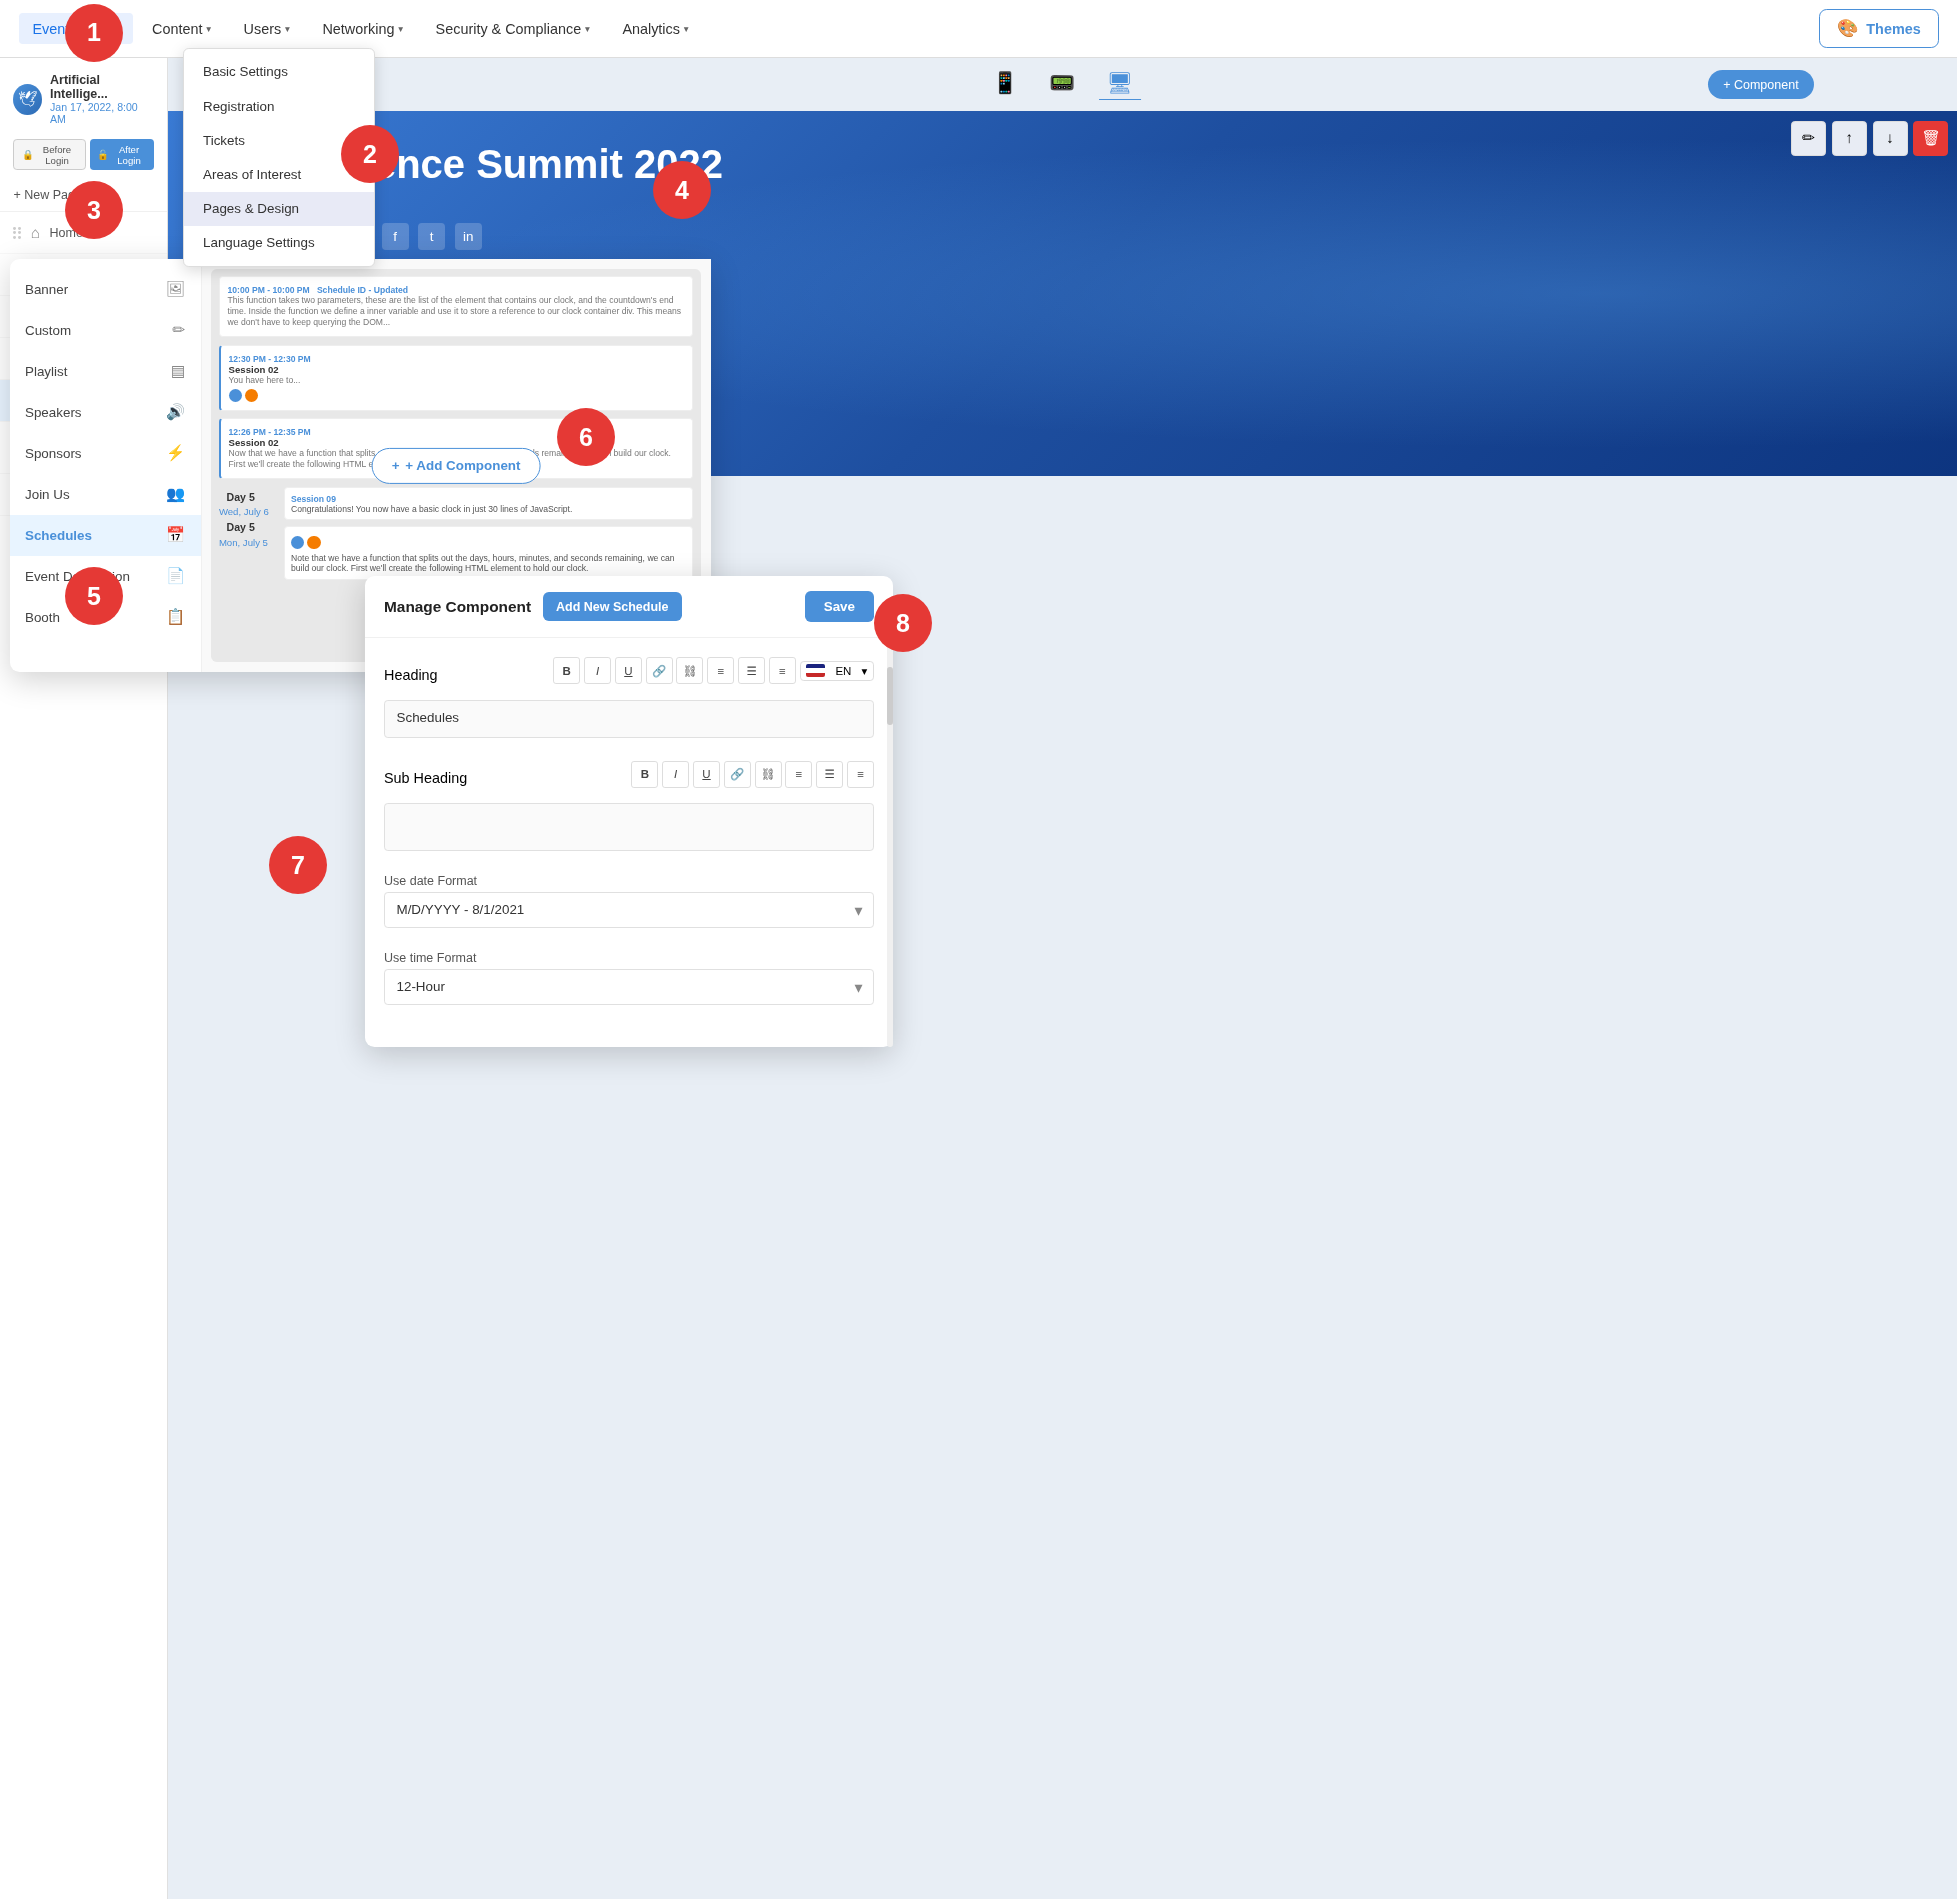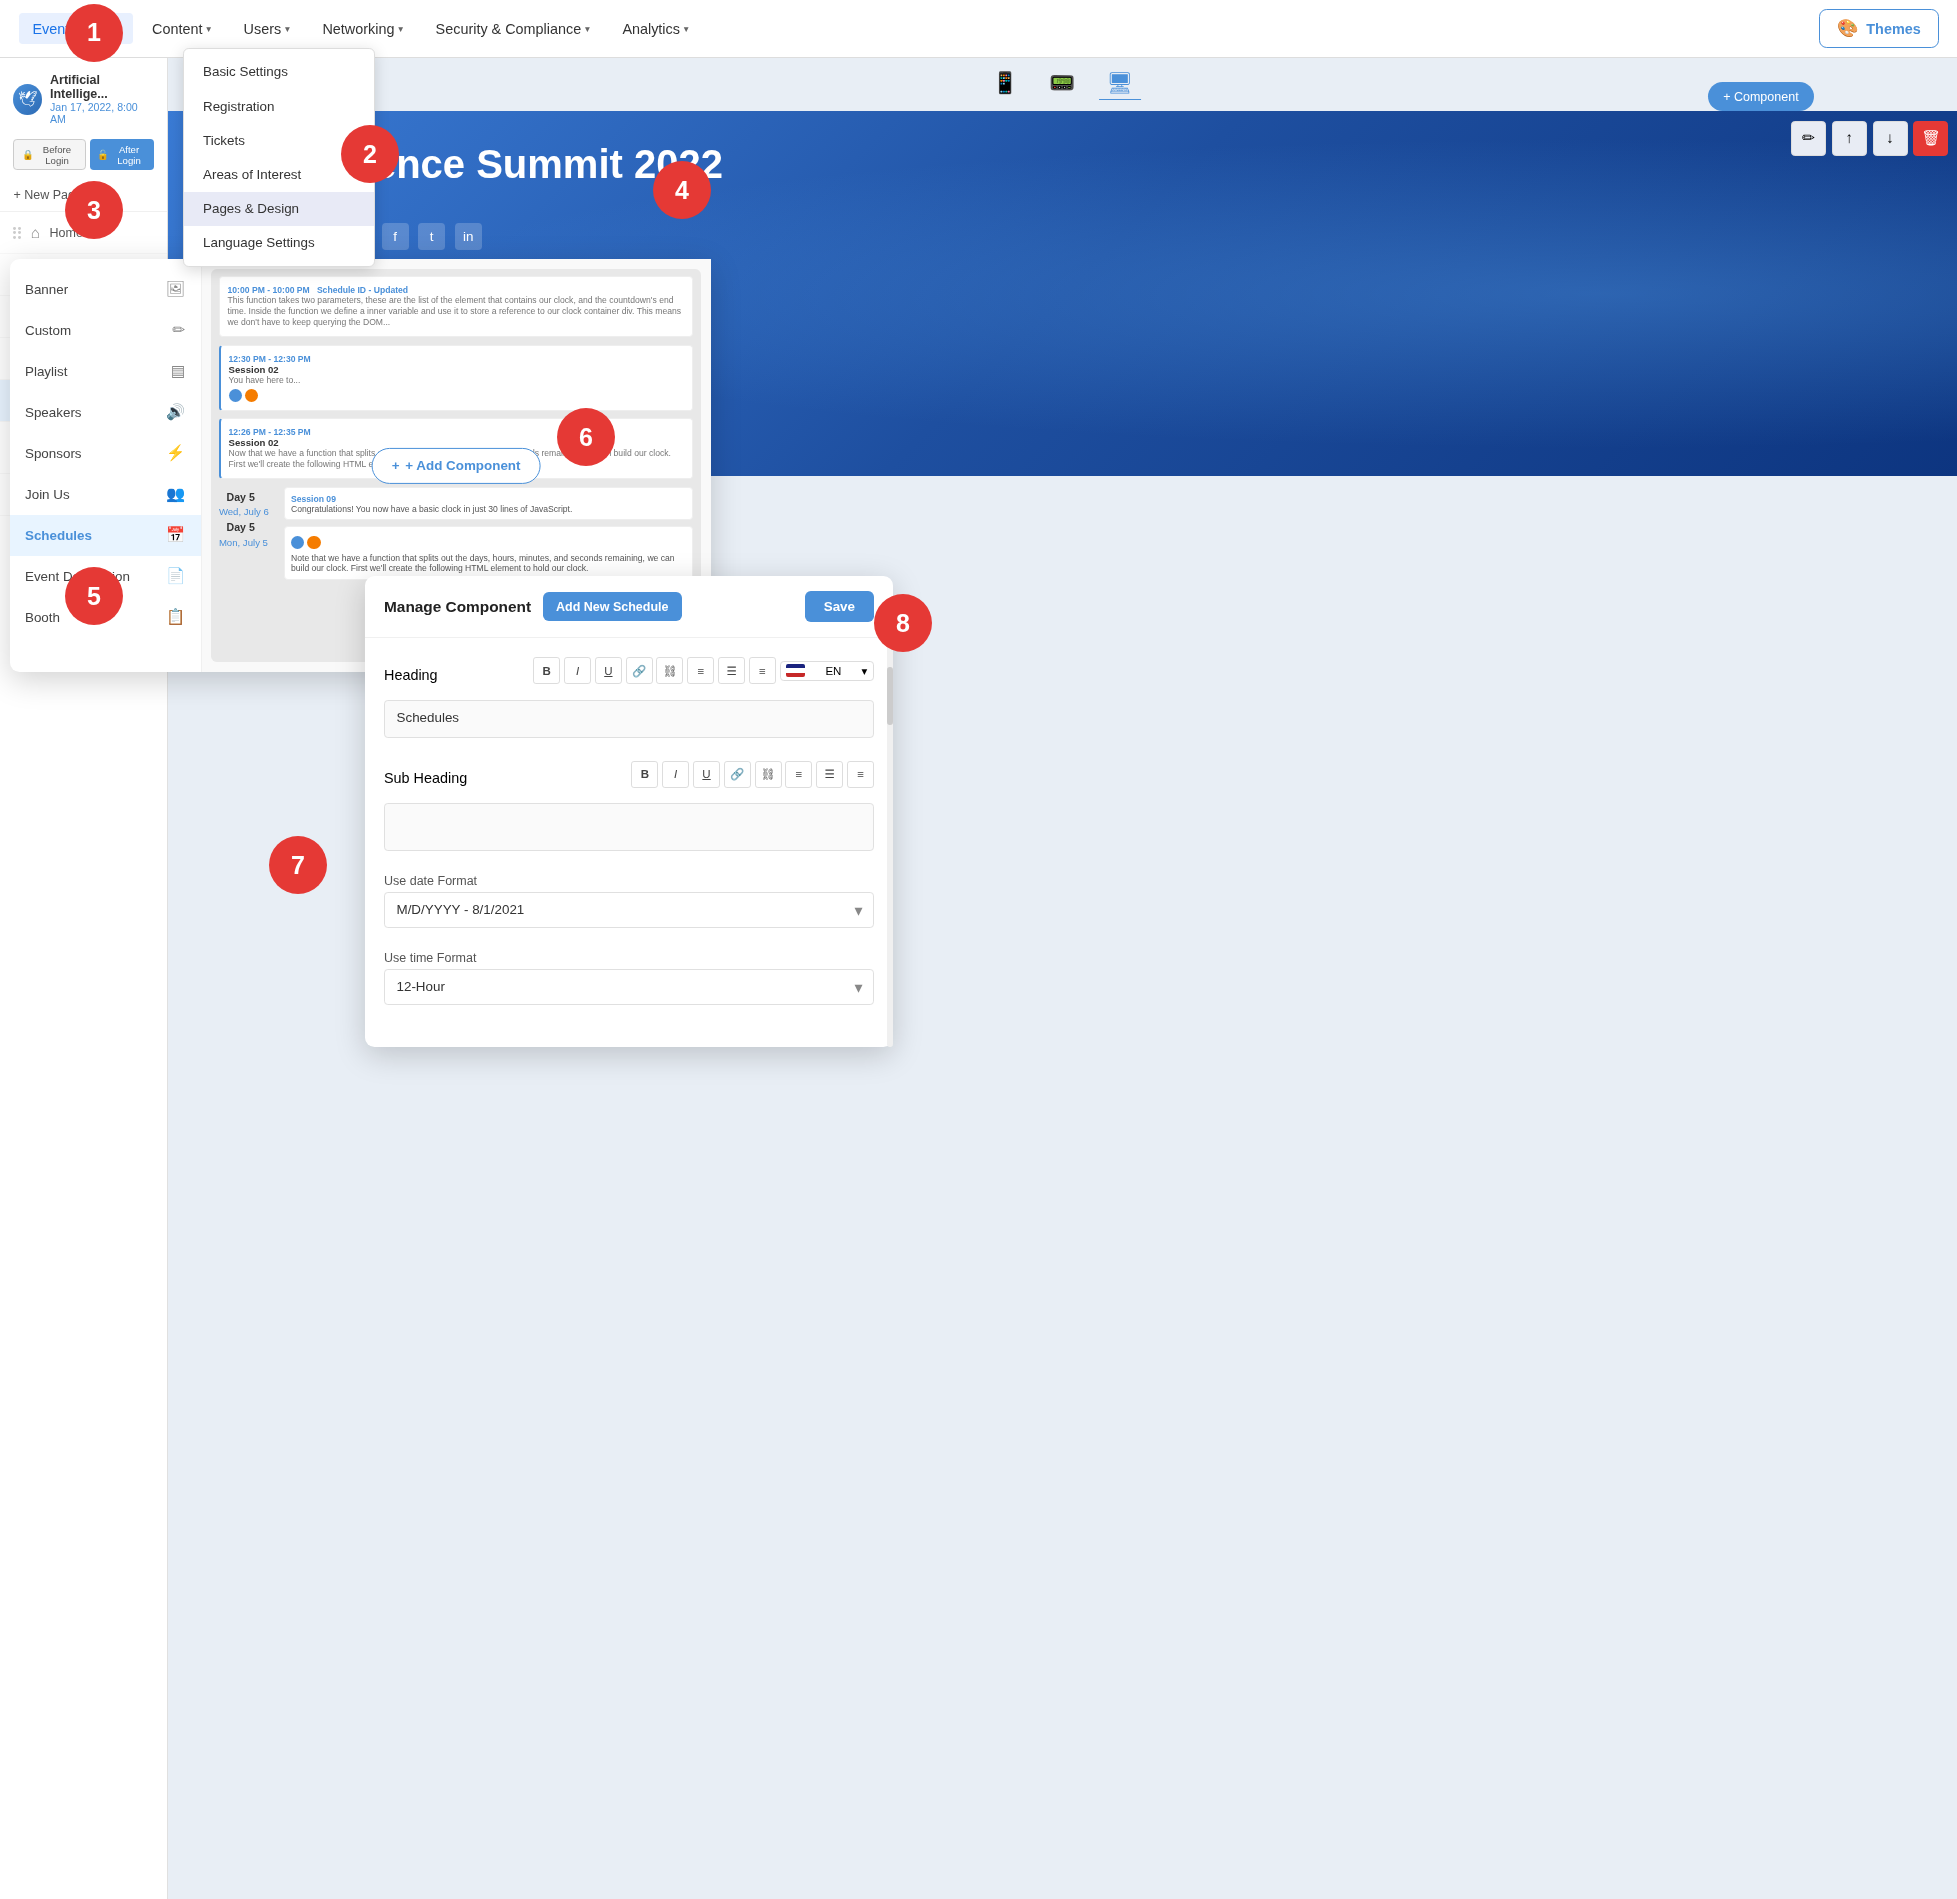--- a/index.html
+++ b/index.html
@@ -179,21 +179,21 @@
     }
     .device-icon {
       font-size: 21px;
       color: #555;
       cursor: pointer;
       padding: 3.8px 7.7px;
     }
     .device-icon.active { color: #4a90d9; border-bottom: 1.9px solid #4a90d9; }
     .add-component-btn {
       position: absolute;
-      top: 24px;
+      top: 12px;
       right: 144px;
       background: #4a90d9;
       color: #fff;
       border: none;
       border-radius: 19px;
       padding: 7.7px 15.4px;
       font-size: 12.5px;
       cursor: pointer;
       z-index: 60;
     }
@@ -456,21 +456,21 @@
       cursor: pointer;
       color: #444;
     }
     .text-tool-btn.bold { font-weight: 700; }
     .text-tool-btn.italic { font-style: italic; }
     .text-tool-btn.underline { text-decoration: underline; }
     .lang-selector {
       margin-left: auto;
       display: flex;
       align-items: center;
-      gap: 20px;
+      gap: 10px;
       border: 1px solid #ddd;
       border-radius: 3.8px;
       padding: 1.9px 5.8px;
       font-size: 11.5px;
       cursor: pointer;
     }
     .lang-flag {
       width: 19px;
       height: 13.4px;
       background: linear-gradient(180deg, #1a237e 33%, #fff 33%, #fff 66%, #c62828 66%);

